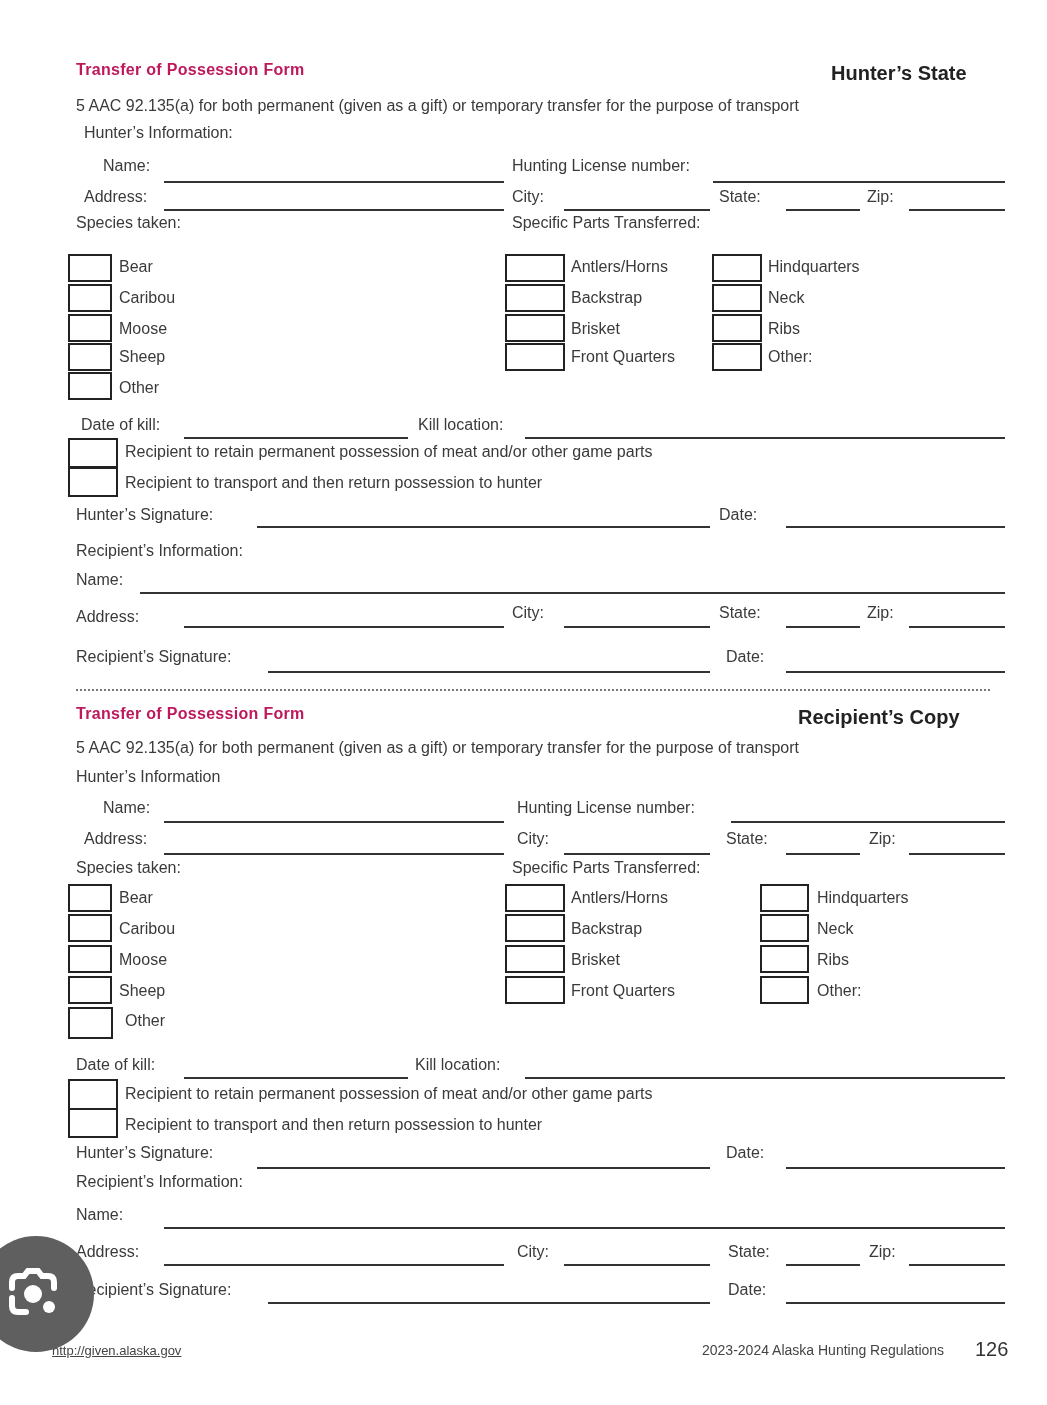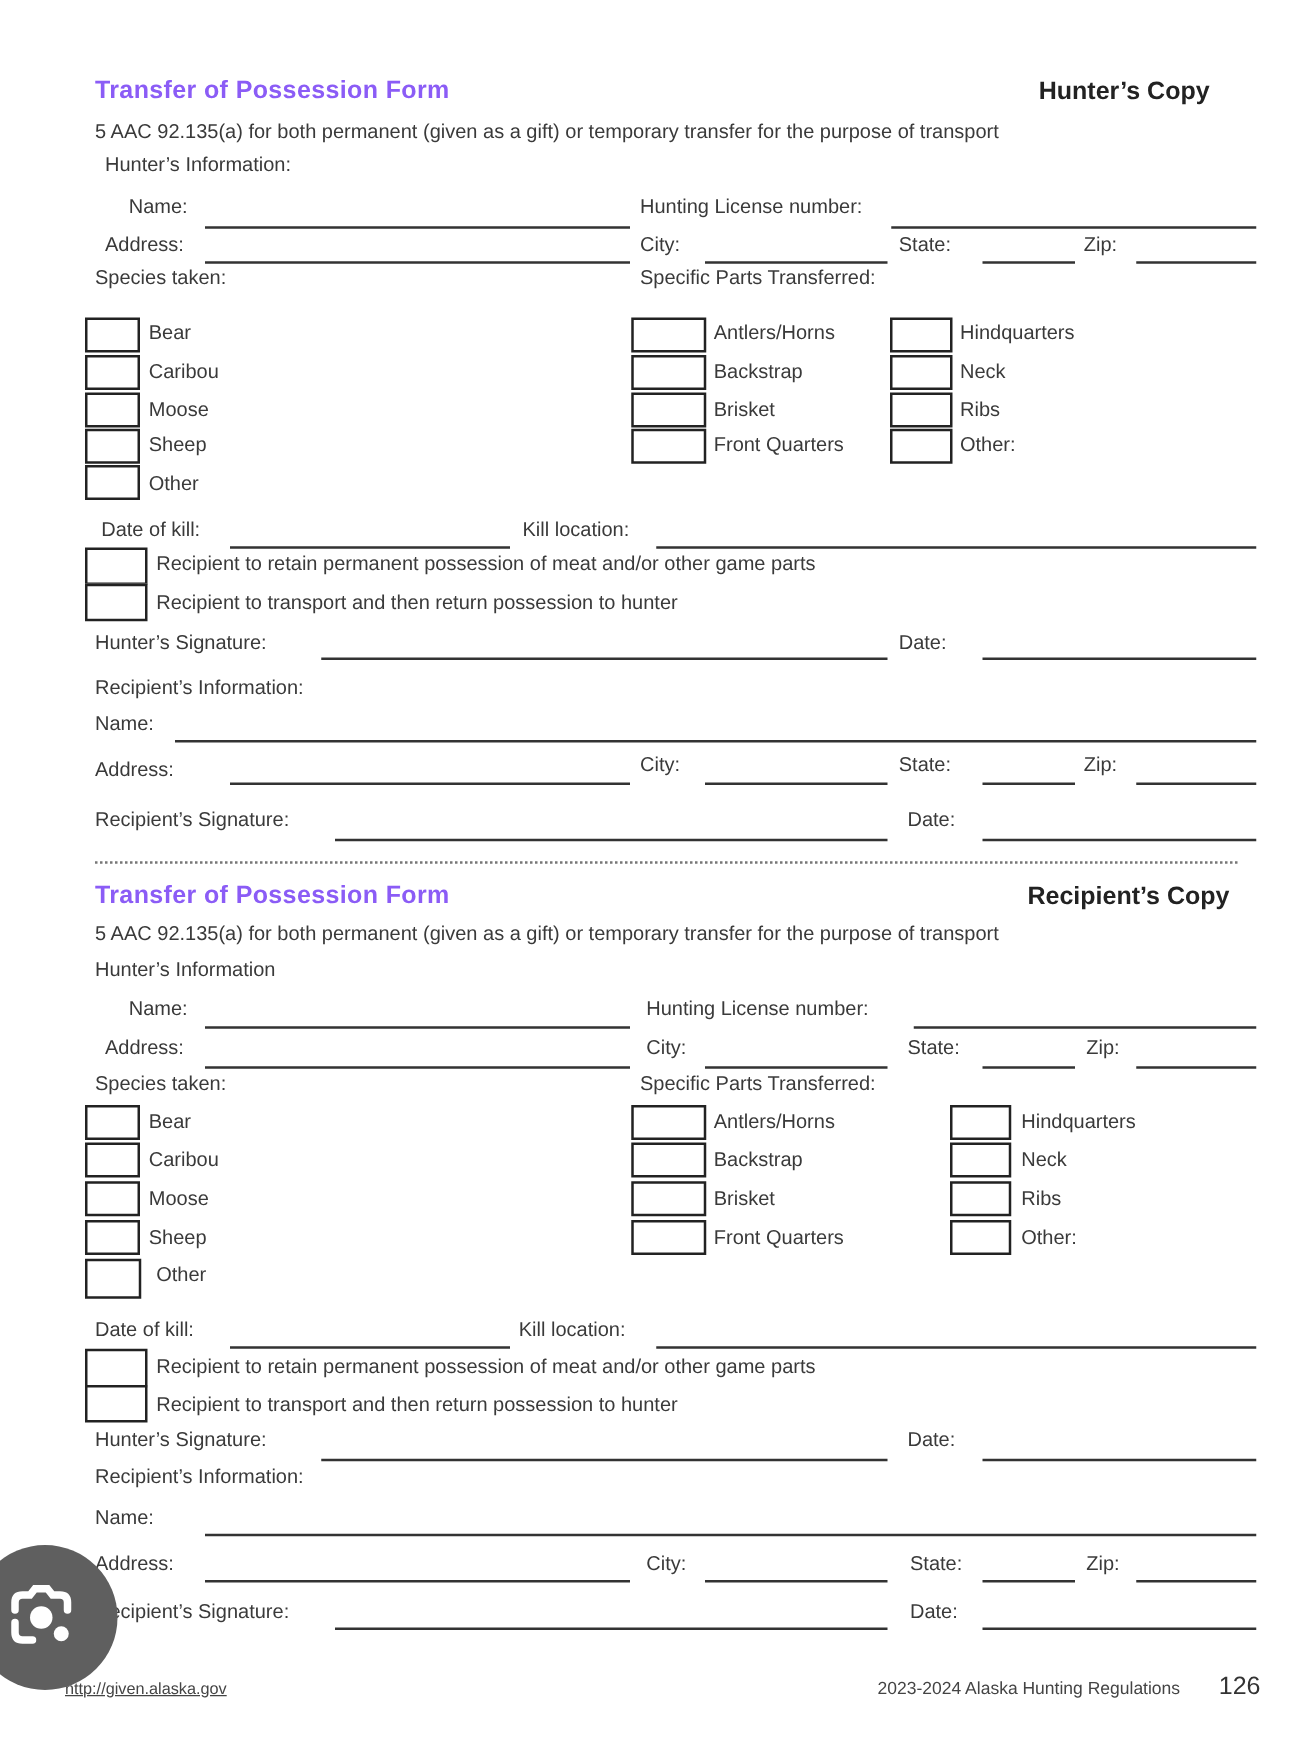--- a/index.html
+++ b/index.html
@@ -1,35 +1,35 @@
 <!DOCTYPE html>
 <html><head>
 <meta charset="utf-8">
 <style>
   html,body{margin:0;padding:0;}
   body{width:1047px;height:1405px;background:#fff;position:relative;overflow:hidden;font-family:"Liberation Sans",sans-serif;color:#333;}
   .abs{position:absolute;white-space:nowrap;}
-  .title{font-size:20px;font-weight:bold;color:#8b5cf6;letter-spacing:0.3px;}
+  .title{font-size:16px;font-weight:bold;color:#be185d;letter-spacing:0.3px;}
   .copy{font-size:20px;font-weight:bold;color:#222;}
   .txt{font-size:16px;color:#3a3a3a;}
   .ul{}
   .line{position:absolute;height:0;border-top:2px solid #333;}
   .box{position:absolute;width:44px;height:28px;border:2px solid #222;box-sizing:border-box;background:#fff;}
   .dash{position:absolute;left:76px;width:914px;border-top:2px dotted #777;}
   .lens{position:absolute;left:-22px;top:1236px;width:116px;height:116px;border-radius:50%;background:#5f5f5f;}
   .footer-link{font-size:13px;color:#444;text-decoration:underline;}
   .footer-reg{font-size:14px;color:#444;}
   .pagenum{font-size:20px;color:#333;}
 </style>
 </head>
 <body>
 
 <div>
   <div class="abs title" style="left:76px;top:61px;">Transfer of Possession Form</div>
-  <div class="abs copy" style="left:831px;top:62px;">Hunter’s Copy</div>
+  <div class="abs copy" style="left:831px;top:62px;">Hunter’s State</div>
   <div class="abs txt" style="left:76px;top:97px;">5 AAC 92.135(a) for both permanent (given as a gift) or temporary transfer for the purpose of transport</div>
   <div class="abs txt" style="left:84px;top:124px;">Hunter’s Information:</div>
 
   <div class="abs txt" style="left:103px;top:157px;">Name:</div>
   <div class="line" style="left:164px;top:181px;width:340px;"></div>
   <div class="abs txt" style="left:512px;top:157px;">Hunting License number:</div>
   <div class="line" style="left:713px;top:181px;width:292px;"></div>
 
   <div class="abs txt" style="left:84px;top:188px;">Address:</div>
   <div class="line" style="left:164px;top:209px;width:340px;"></div>
@@ -103,21 +103,21 @@
   <div class="abs txt" style="left:76px;top:648px;">Recipient’s Signature:</div>
   <div class="line" style="left:268px;top:671px;width:442px;"></div>
   <div class="abs txt" style="left:726px;top:648px;">Date:</div>
   <div class="line" style="left:786px;top:671px;width:219px;"></div>
 </div>
 
 <div class="dash" style="top:689px;"></div>
 
 <div>
   <div class="abs title" style="left:76px;top:705px;">Transfer of Possession Form</div>
-  <div class="abs copy" style="left:822px;top:706px;">Recipient’s Copy</div>
+  <div class="abs copy" style="left:798px;top:706px;">Recipient’s Copy</div>
   <div class="abs txt" style="left:76px;top:739px;">5 AAC 92.135(a) for both permanent (given as a gift) or temporary transfer for the purpose of transport</div>
   <div class="abs txt" style="left:76px;top:768px;">Hunter’s Information</div>
 
   <div class="abs txt" style="left:103px;top:799px;">Name:</div>
   <div class="line" style="left:164px;top:821px;width:340px;"></div>
   <div class="abs txt" style="left:517px;top:799px;">Hunting License number:</div>
   <div class="line" style="left:731px;top:821px;width:274px;"></div>
 
   <div class="abs txt" style="left:84px;top:830px;">Address:</div>
   <div class="line" style="left:164px;top:853px;width:340px;"></div>

